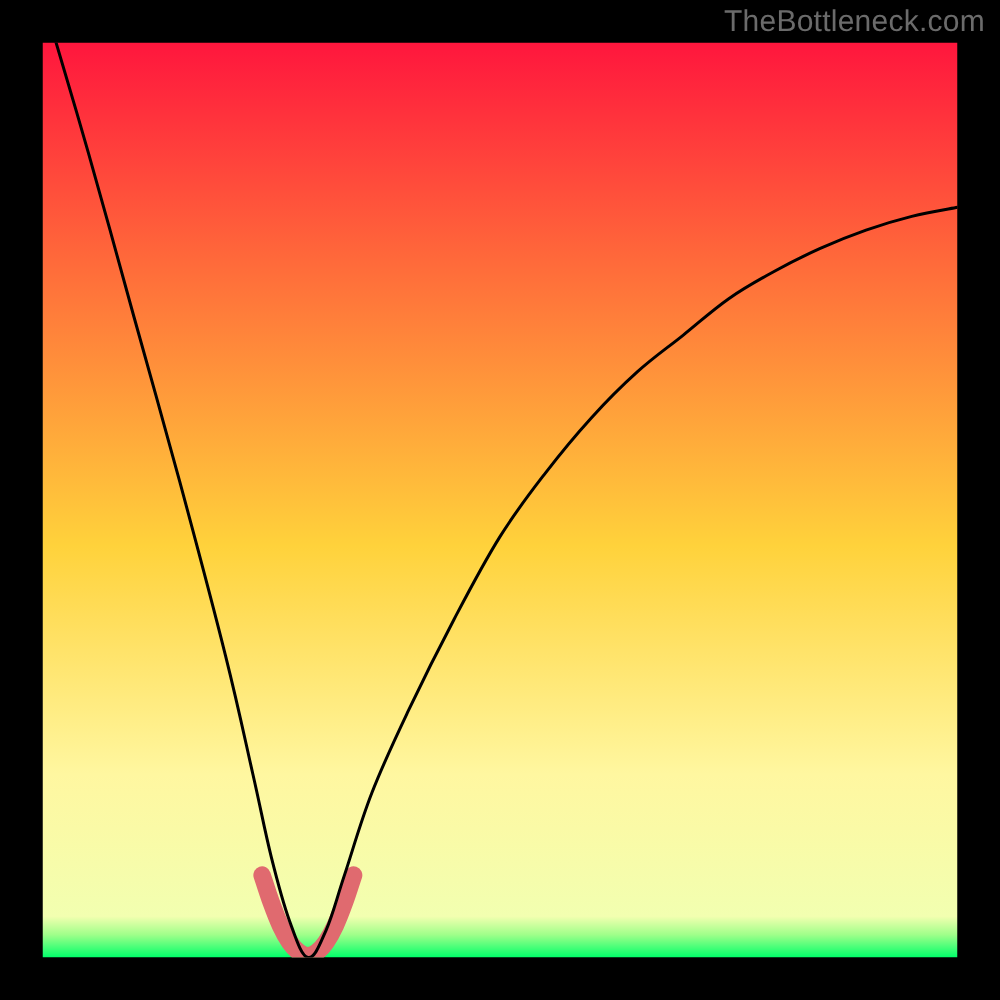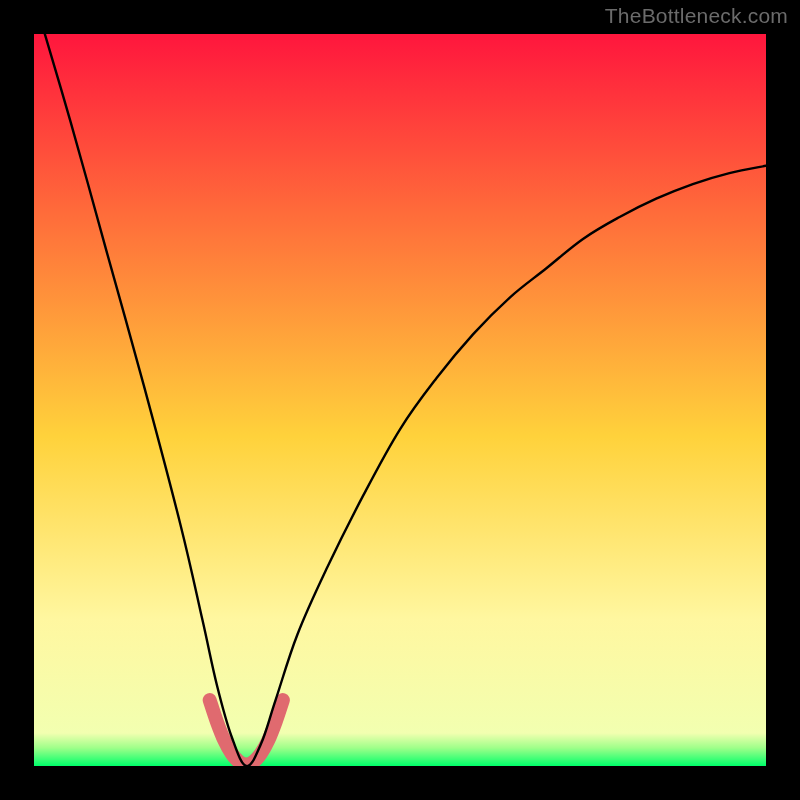--- a/index.html
+++ b/index.html
@@ -17,21 +17,21 @@
     top: 0;
     width: 800px;
     height: 800px;
     background: #000;
   }
   .watermark {
     position: absolute;
     top: 4px;
     right: 12px;
     color: #6b6b6b;
-    font-size: 21px;
+    font-size: 24px;
     letter-spacing: 0.2px;
     z-index: 10;
   }
   .plot {
     position: absolute;
     left: 34px;
     top: 34px;
     width: 732px;
     height: 732px;
     z-index: 1;

